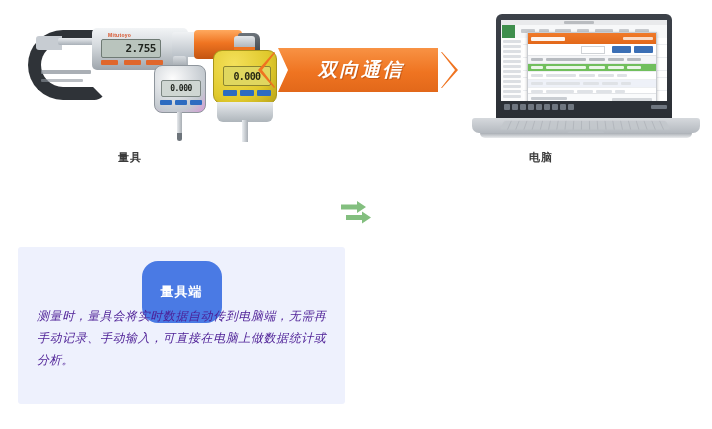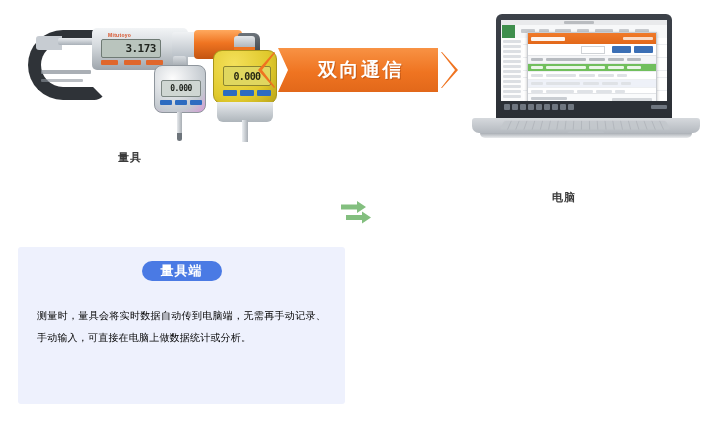--- a/index.html
+++ b/index.html
@@ -273,21 +273,21 @@
   }
 
   .gauge-caption, .pc-caption {
     position: absolute;
     font-size: 11px;
     font-weight: bold;
     color: #3b3b3b;
     letter-spacing: 1px;
   }
   .gauge-caption { left: 118px; top: 150px; }
-  .pc-caption    { left: 552px; top: 150px; margin-top: 40px; }
+  .pc-caption    { left: 529px; top: 150px; }
 
   
   .banner-wrap {
     position: absolute;
     left: 258px; top: 48px;
     width: 200px; height: 44px;
   }
   .chev {
     position: absolute;
     top: 4px;
@@ -311,20 +311,21 @@
     width: 0; height: 0;
     border-top: 22px solid transparent;
     border-bottom: 22px solid transparent;
     border-left: 13px solid #e2681a;
   }
   .banner-text {
     font-size: 19px;
     font-weight: bold;
     color: #ffffff;
     letter-spacing: 2.5px;
+    font-style: italic;
     text-shadow: 1px 1px 0 rgba(150,60,10,.45);
     padding-left: 6px;
     white-space: nowrap;
   }
 
   
   .laptop {
     position: absolute;
     left: 472px; top: 14px;
     width: 228px; height: 130px;
@@ -490,61 +491,62 @@
     border-radius: 3px;
   }
   .card.left  { left: 18px;  width: 327px; }
   .card.right { left: 367px; width: 326px; }
 
   .badge {
     position: absolute;
     top: 14px;
     left: 50%;
     transform: translateX(-50%);
-    padding: 1px 19px;
+    padding: 22px 19px;
     border-radius: 16px;
     font-size: 13px;
     font-weight: bold;
     color: #ffffff;
     letter-spacing: 1px;
     white-space: nowrap;
   }
   .badge.blue   { background: #4a7ae4; }
   .badge.orange { background: #f4701f; }
 
   .card-body {
     position: absolute;
     left: 19px; right: 19px;
     top: 58px;
-    font-size: 10px;
+    font-size: 12px;
     line-height: 22px;
-    color: #000000;
+    color: #4c1d95;
     text-align: justify;
     letter-spacing: .2px;
+    font-style: italic;
   }
 </style>
 </head>
 <body>
 
 <div class="hero">
 
   <div class="gauges">
 
     <div class="mic-frame">
       <div class="c-outer"></div>
       <div class="c-inner-face"></div>
       <div class="anvil"></div>
       <div class="mic-label1"></div>
       <div class="mic-label2"></div>
     </div>
 
     <div class="mic-head">
       <div class="mic-brand">Mitutoyo</div>
       <div class="mic-lcd">
-        <span>3.173</span>
+        <span>2.755</span>
       </div>
       <div class="mic-btn-row">
           <i></i>
           <i></i>
           <i></i>
         </div>
     </div>
     <div class="mic-sleeve"></div>
     <div class="mic-thimble"></div>
     <div class="mic-ratchet"></div>

